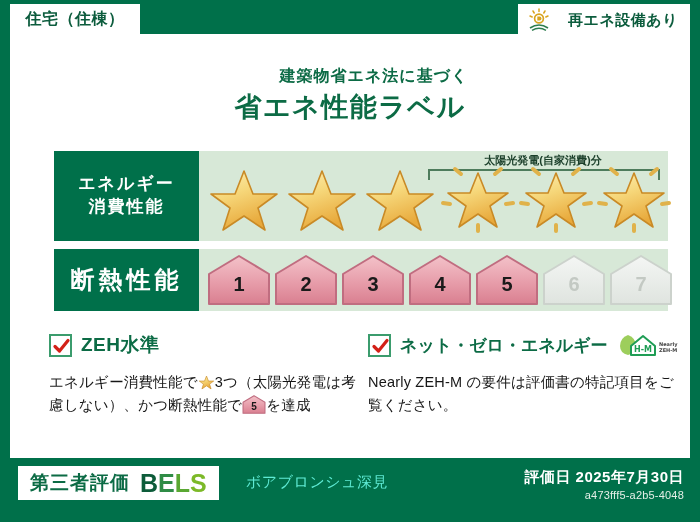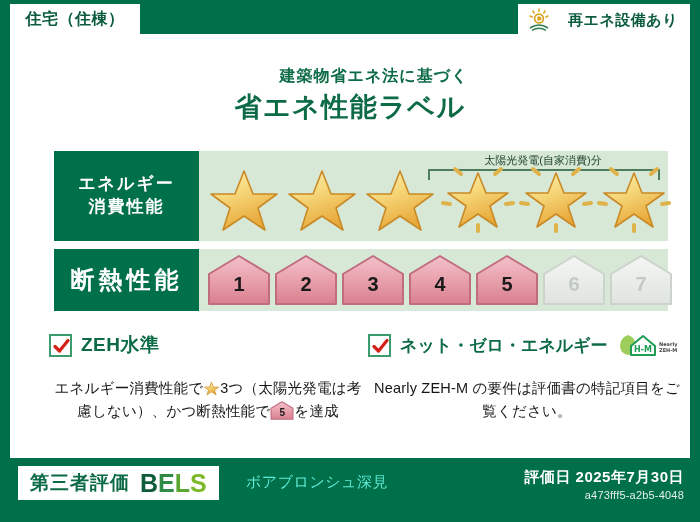--- a/index.html
+++ b/index.html
@@ -62,21 +62,21 @@
 
   
   .stars{position:absolute;left:0;top:0;width:100%;height:100%;
          display:flex;align-items:center;padding-left:6px;box-sizing:border-box;}
   .starwrap{position:relative;width:78px;height:74px;flex:0 0 78px;}
   .starwrap svg{position:absolute;left:0;top:0;}
 
   
   .solar-note{
     position:absolute;right:6px;top:2px;width:238px;text-align:center;
-    color:#1b3f2a;font-size:11px;font-weight:normal;
+    color:#1b3f2a;font-size:11px;font-weight:bold;
   }
   .bracket{
     position:absolute;right:8px;top:18px;width:232px;height:11px;
     border:2px solid #4e7c5c;border-bottom:none;box-sizing:border-box;
   }
 
   
   .houses{position:absolute;left:0;top:0;width:100%;height:100%;
           display:flex;align-items:center;padding-left:8px;box-sizing:border-box;gap:3px;}
   .hwrap{position:relative;width:64px;height:52px;flex:0 0 64px;}
@@ -97,23 +97,22 @@
   .crit-head{display:flex;align-items:center;gap:9px;}
   .chkbox{
     width:23px;height:23px;border:2px solid #3b9c6d;background:#fff;
     box-sizing:border-box;position:relative;flex:0 0 23px;
   }
   .chkbox svg{position:absolute;left:1px;top:1px;}
   .crit-title{color:#0c6b45;font-size:19px;font-weight:bold;letter-spacing:.5px;}
   .crit-title.small{font-size:17px;letter-spacing:0;}
   .zehm-logo{width:62px;height:26px;flex:0 0 62px;}
   .crit-body{
-    margin-top:19px;color:#161616;font-size:14.5px;line-height:1.62;
+    margin-top:13px;color:#161616;font-size:14.5px;line-height:1.62;
     letter-spacing:.2px;
-    text-align:center;
   }
   .inl{display:inline-block;vertical-align:-3px;}
   .inl-star{width:17px;height:17px;}
   .inl-house{width:24px;height:19px;position:relative;vertical-align:-4px;}
   .inl-house .n{
     position:absolute;left:0;top:0;width:24px;height:19px;
     display:flex;align-items:center;justify-content:center;padding-top:4px;
     box-sizing:border-box;font-size:10px;font-weight:bold;color:#1a1a1a;
   }
 

